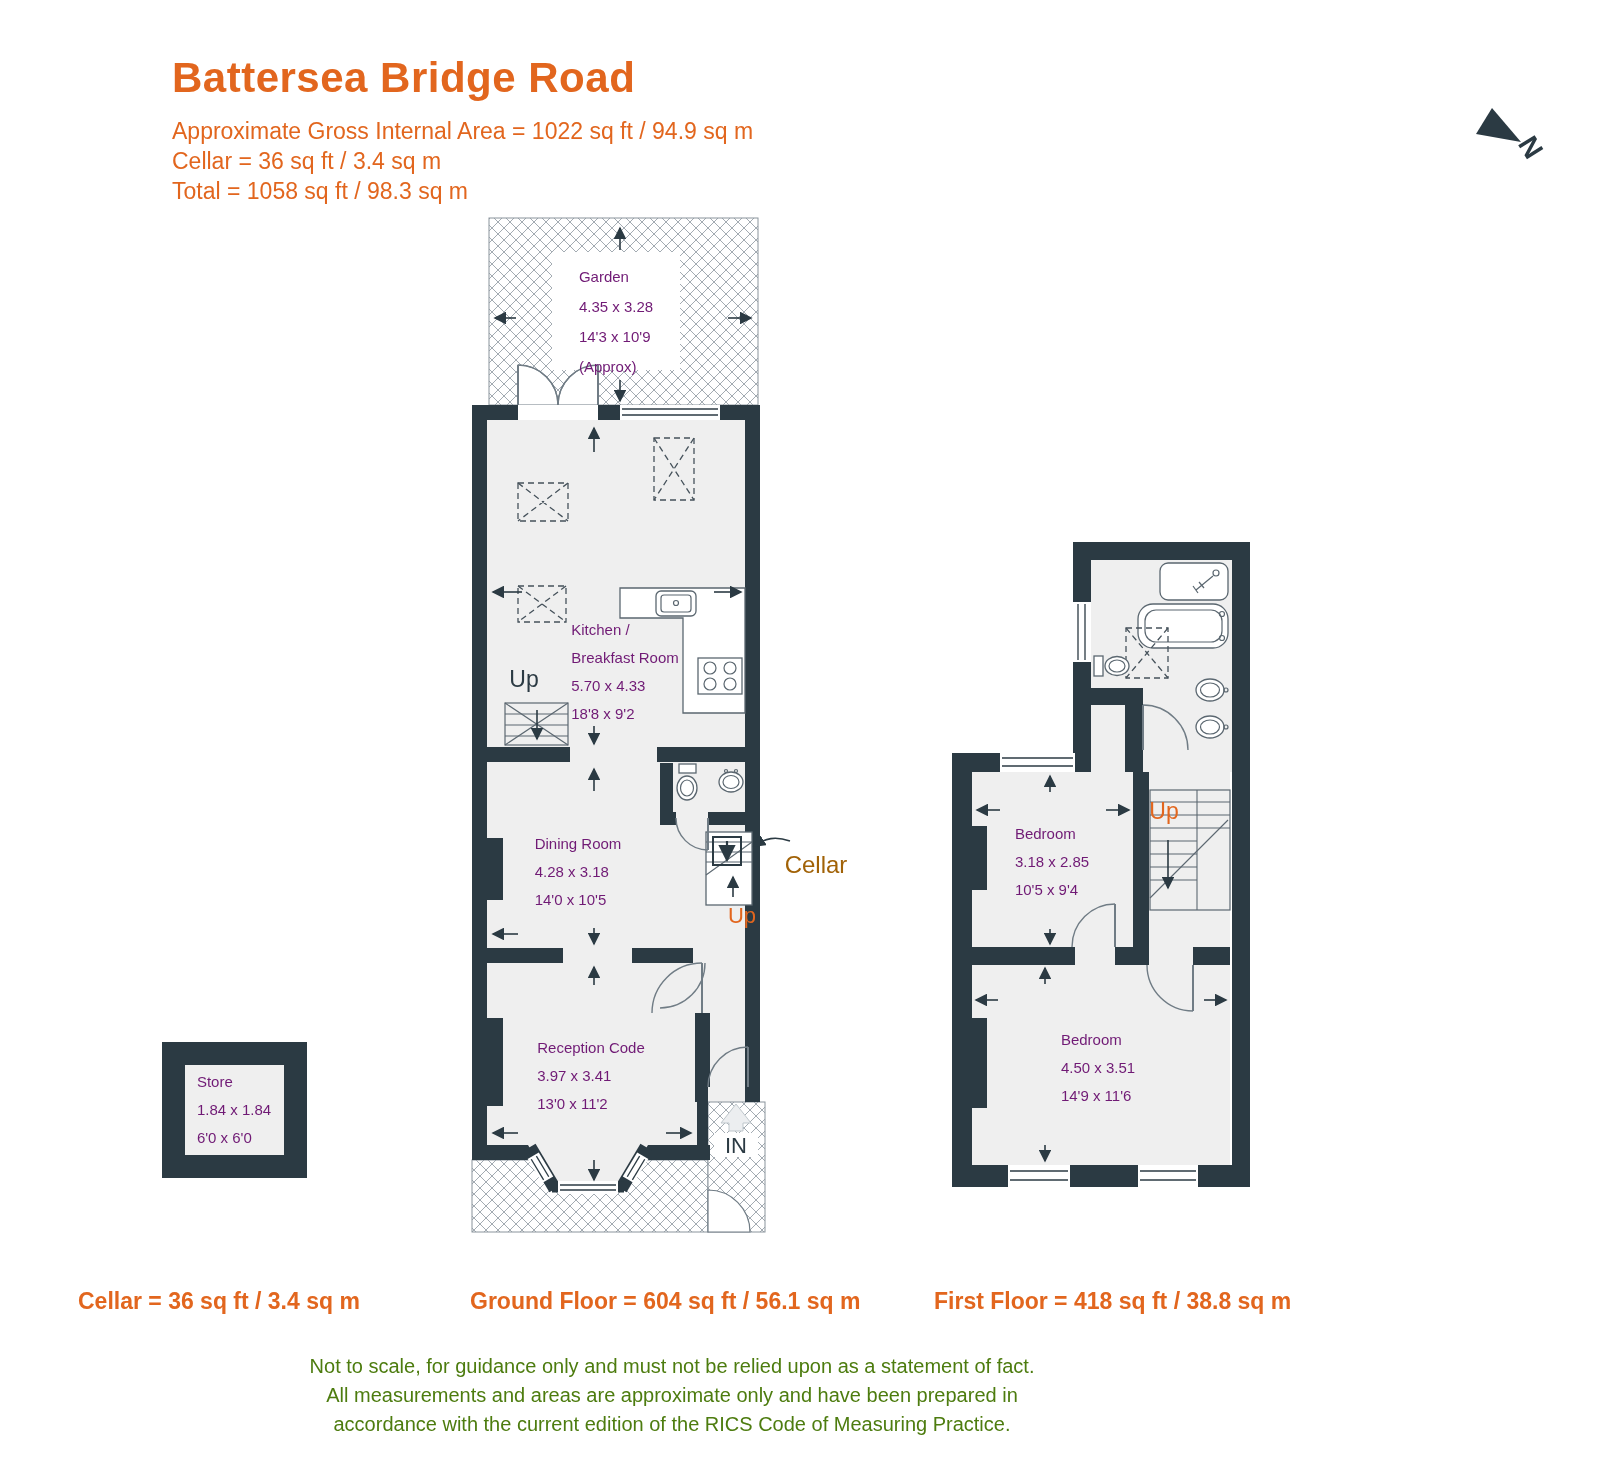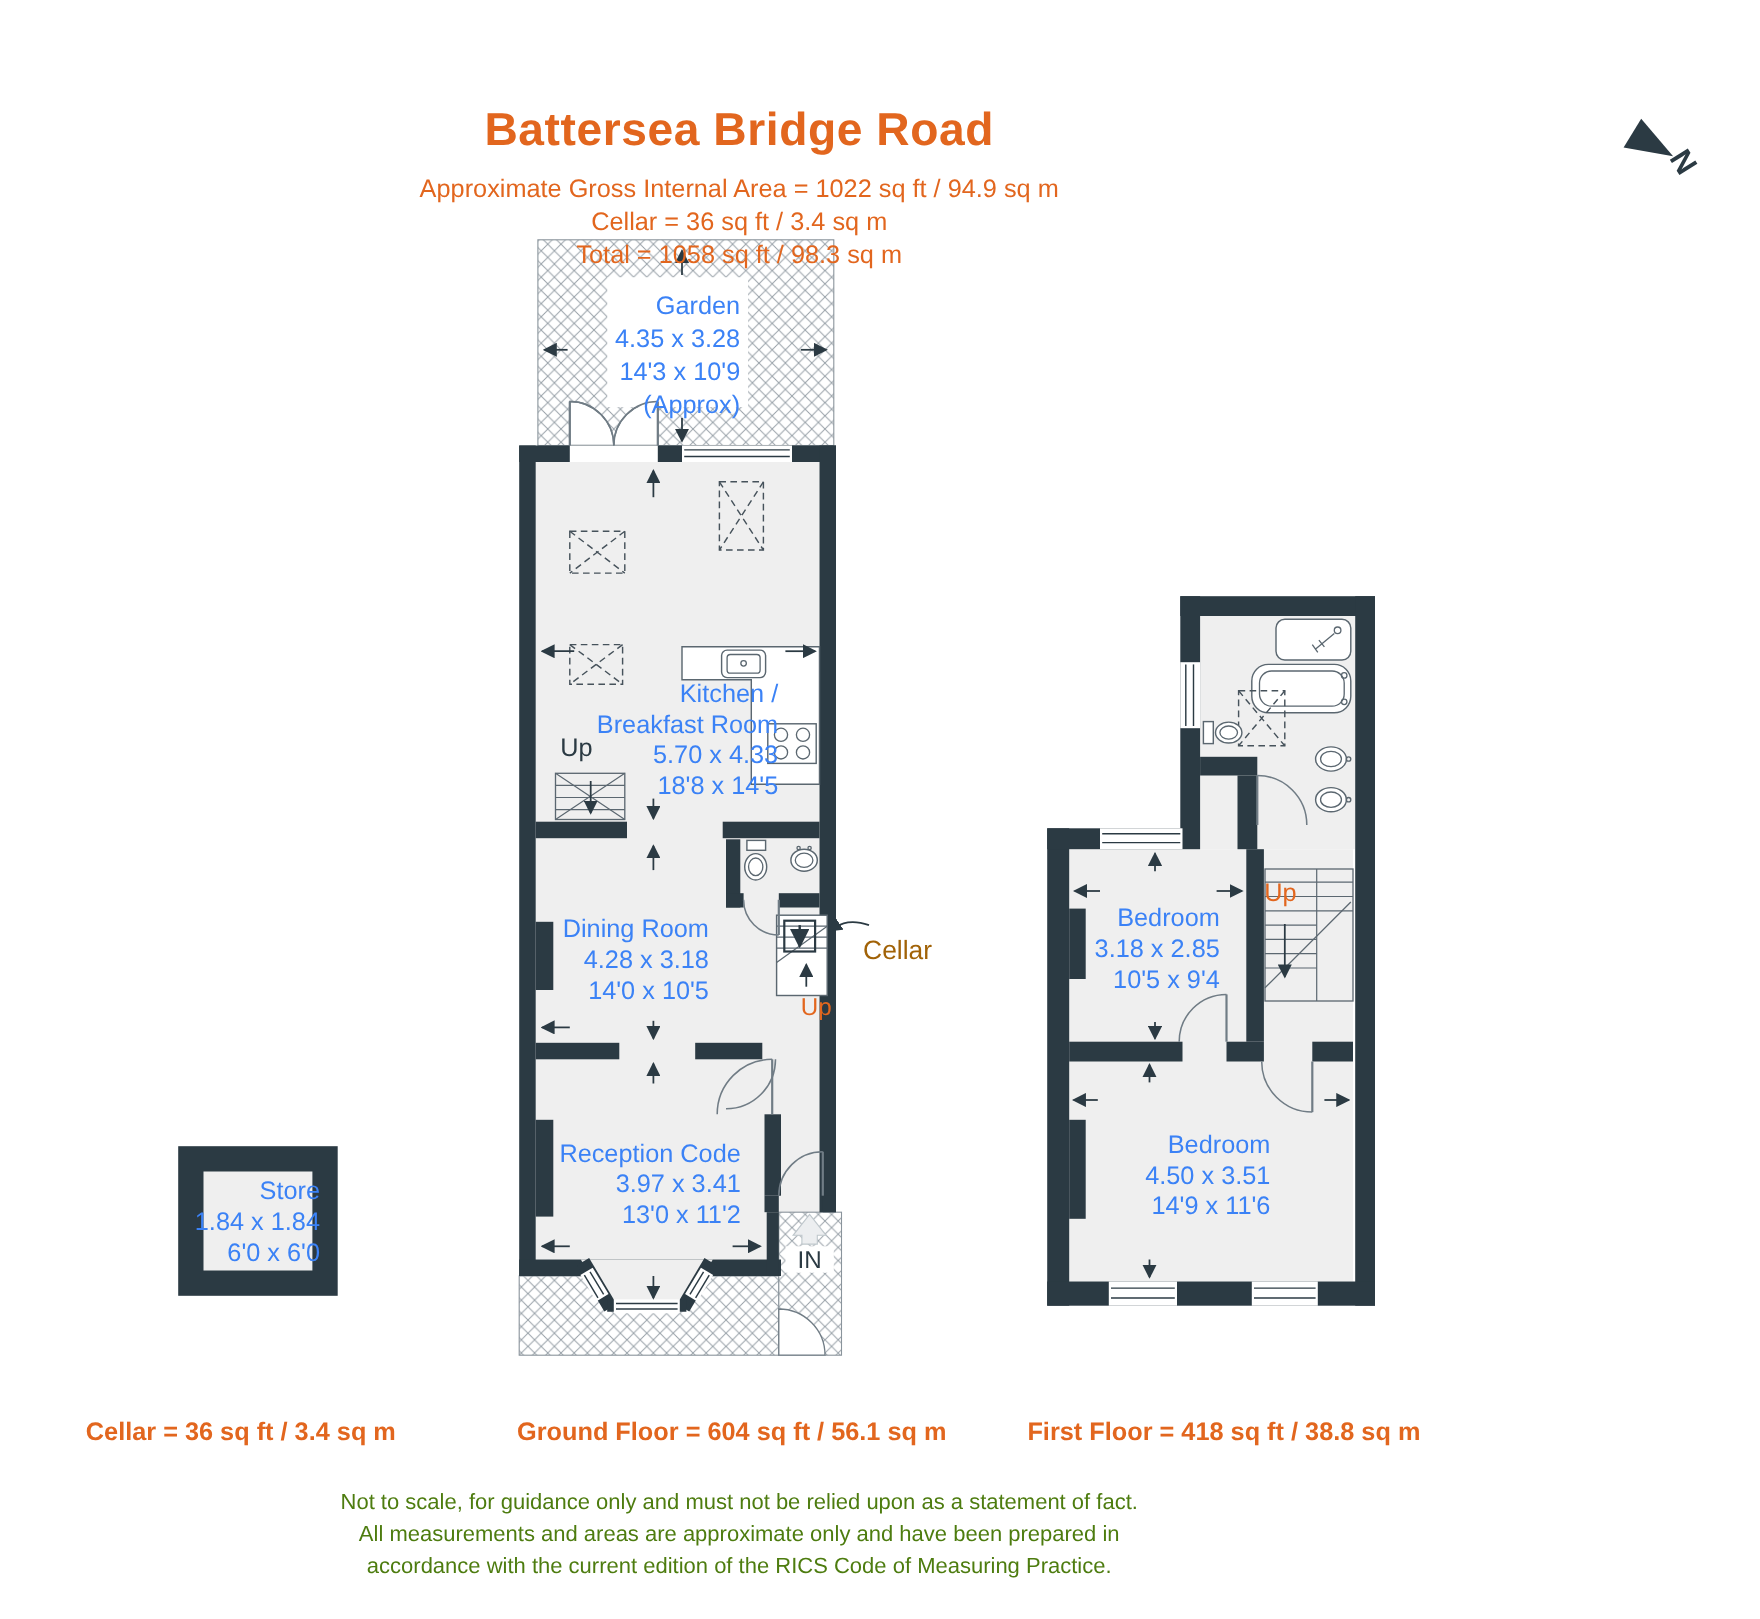--- a/index.html
+++ b/index.html
@@ -1,23 +1,23 @@
 <!DOCTYPE html>
 <html><head>
 <meta charset="utf-8">
 <style>
   html,body{margin:0;padding:0;background:#fff;}
   .page{position:relative;width:1600px;height:1472px;background:#ffffff;
         font-family:"Liberation Sans",sans-serif;overflow:hidden;}
   .plan-svg{position:absolute;left:0;top:0;}
-  .hdr{position:absolute;left:172px;top:54px;width:1000px;text-align:center;color:#E2661E;margin-top:40px;}
+  .hdr{position:absolute;left:172px;top:54px;width:1000px;color:#E2661E;}
   .hdr-title{font-size:42px;font-weight:700;letter-spacing:.5px;margin-bottom:14px;}
   .hdr-line{font-size:23px;line-height:30px;}
-  .room-label{position:absolute;transform:translateX(-50%);text-align:right;color:#3b82f6;
-              font-size:23px;line-height:28px;white-space:nowrap;}
+  .room-label{position:absolute;transform:translateX(-50%);text-align:left;color:#701a75;
+              font-size:15px;line-height:28px;white-space:nowrap;}
   .room-label.garden{line-height:30px;}
   .ann{position:absolute;transform:translateX(-50%);white-space:nowrap;}
   .ann.orange{color:#E2661E;font-size:22px;}
   .ann.dark{color:#2B3A43;font-size:23px;font-weight:500;}
   .ann.pointer{color:#a16207;font-size:24px;margin-top:25px;}
   .footer-label{position:absolute;color:#E2661E;font-size:23px;font-weight:700;white-space:nowrap;}
   .disclaimer{position:absolute;left:172px;top:1352px;width:1000px;text-align:center;
               color:#4d7c0f;font-size:20px;line-height:29px;}
   
   .wall{fill:#2B3A43;}
@@ -306,21 +306,21 @@
   <div>Garden</div>
   <div>4.35 x 3.28</div>
   <div>14'3 x 10'9</div>
   <div>(Approx)</div>
 </div>
 
 <div class="room-label" style="left:625px;top:616px;">
   <div>Kitchen /</div>
   <div>Breakfast Room</div>
   <div>5.70 x 4.33</div>
-  <div>18'8 x 14'5</div>
+  <div>18'8 x 9'2</div>
 </div>
 
 <div class="room-label" style="left:578px;top:814px;margin-top:16px;">
   <div>Dining Room</div>
   <div>4.28 x 3.18</div>
   <div>14'0 x 10'5</div>
 </div>
 
 <div class="room-label" style="left:591px;top:1034px;">
   <div>Reception Code</div>

